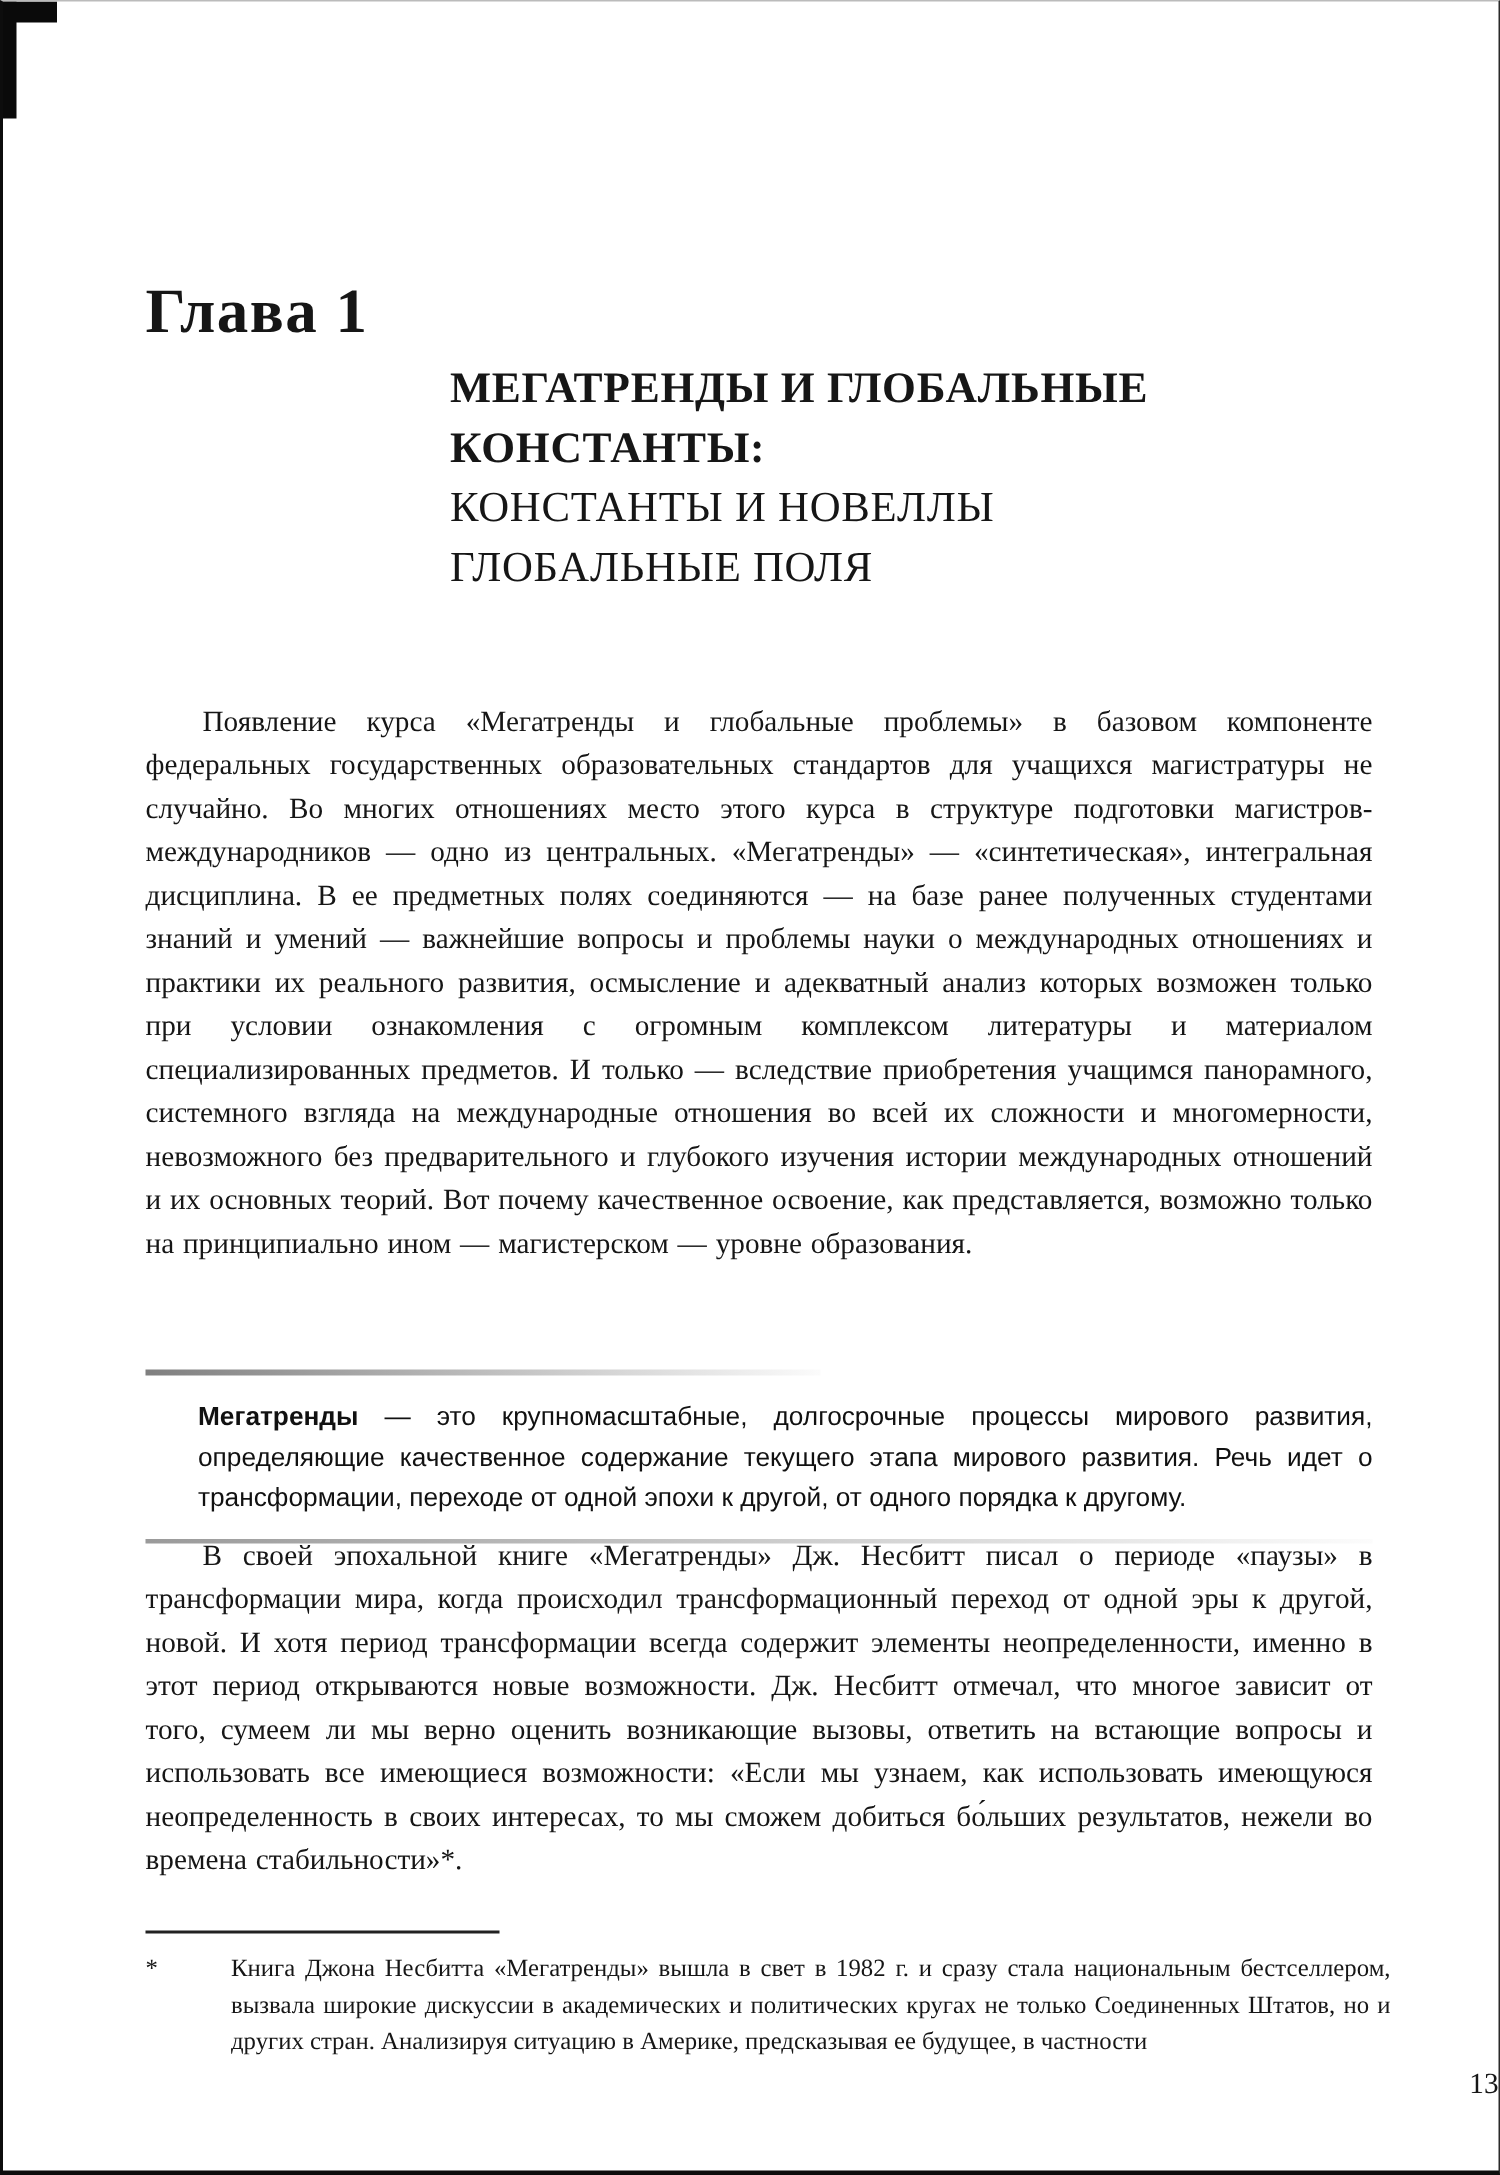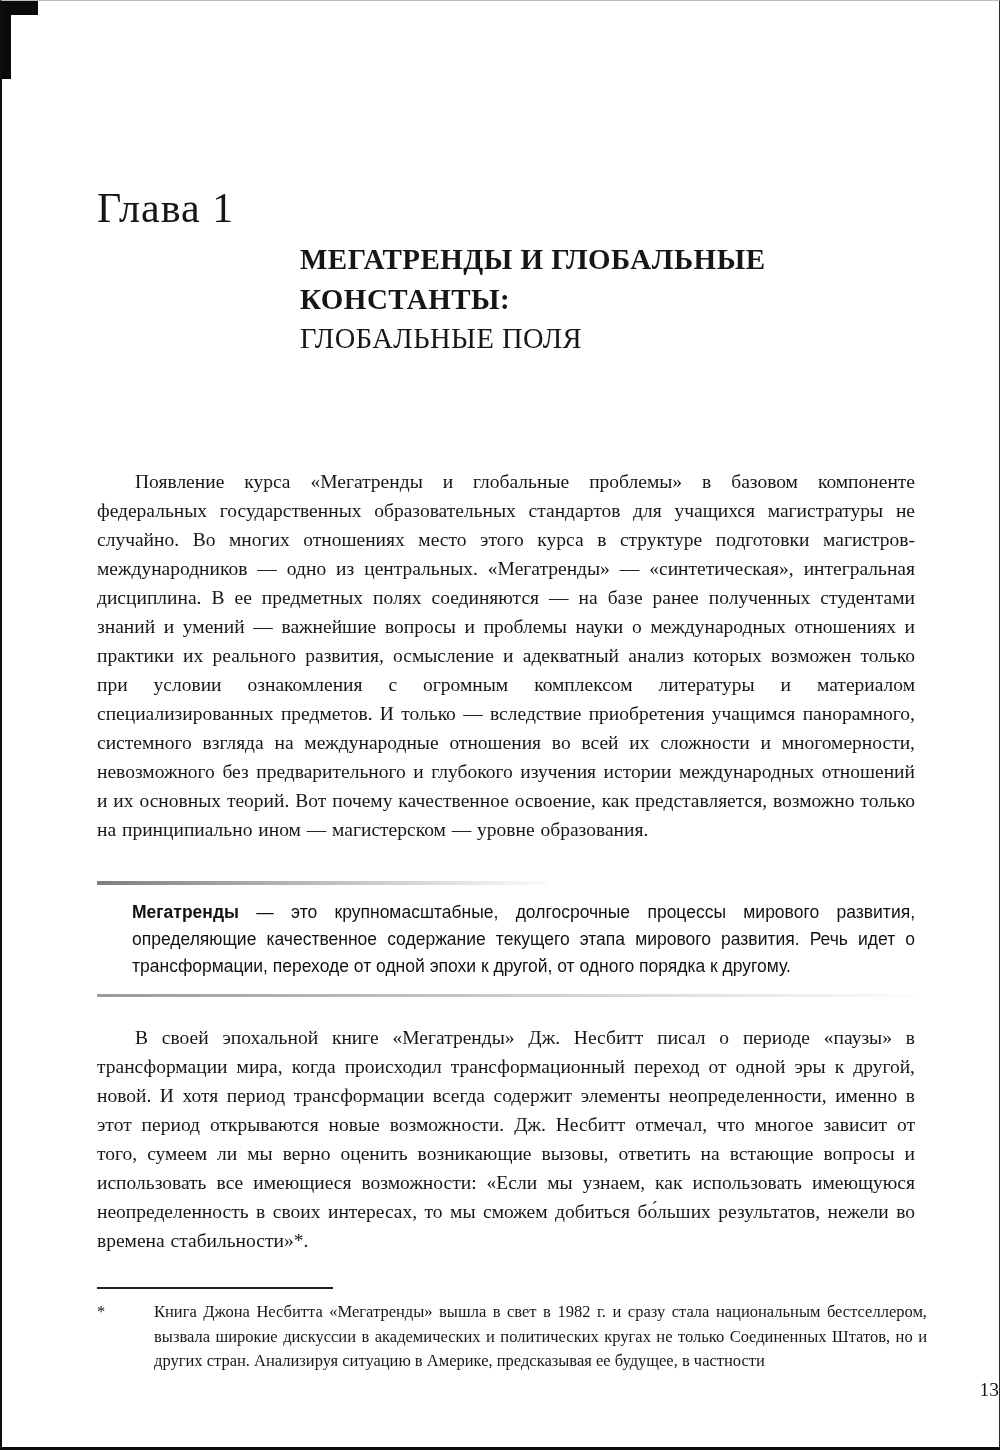--- a/index.html
+++ b/index.html
@@ -27,21 +27,21 @@
   .corner-mark2 {
     position: absolute;
     left: 0; top: 0;
     width: 9px; height: 78px;
     background: #0a0a0a;
   }
   .chapter {
     position: absolute;
     left: 95px; top: 183px;
     font-size: 42px;
-    font-weight: 400;
+    font-weight: 700;
     letter-spacing: 1px;
   }
   .title-block {
     position: absolute;
     left: 286px; top: 238px;
     width: 640px;
     line-height: 40px;
     margin-left: 12px;
   }
   .title-bold {
@@ -61,21 +61,21 @@
     font-size: 19.5px;
     line-height: 29px;
     text-align: justify;
     text-indent: 38px;
     word-spacing: 1px;
   }
   .par1 { top: 466px; }
   .par2 { top: 1022px; }
   .defbox {
     position: absolute;
-    left: 95px; top: 880px;
+    left: 95px; top: 912px;
     width: 818px;
     font-family: "Liberation Sans", sans-serif;
   }
   .rule-top {
     height: 4px;
     width: 55%;
     background: linear-gradient(to right, #7f7f7f, rgba(180,180,180,0.05));
     margin-bottom: 14px;
   }
   .rule-bottom {
@@ -130,20 +130,21 @@
 <div class="page">
 
   <div class="corner-mark"></div>
   <div class="corner-mark2"></div>
 
   <div class="chapter">Глава 1</div>
 
   <div class="title-block">
     <div class="title-bold">МЕГАТРЕНДЫ И ГЛОБАЛЬНЫЕ</div>
     <div class="title-bold">КОНСТАНТЫ:</div>
+    <div class="title-reg">КОНСТАНТЫ И НОВЕЛЛЫ</div>
     <div class="title-reg">ГЛОБАЛЬНЫЕ ПОЛЯ</div>
   </div>
 
   <div class="body-par par1">Появление курса «Мегатренды и глобальные проблемы» в базовом компоненте федеральных государственных образовательных стандартов для учащихся магистратуры не случайно. Во многих отношениях место этого курса в структуре подготовки магистров-международников — одно из центральных. «Мегатренды» — «синтетическая», интегральная дисциплина. В ее предметных полях соединяются — на базе ранее полученных студентами знаний и умений — важнейшие вопросы и проблемы науки о международных отношениях и практики их реального развития, осмысление и адекватный анализ которых возможен только при условии ознакомления с огромным комплексом литературы и материалом специализированных предметов. И только — вследствие приобретения учащимся панорамного, системного взгляда на международные отношения во всей их сложности и многомерности, невозможного без предварительного и глубокого изучения истории международных отношений и их основных теорий. Вот почему качественное освоение, как представляется, возможно только на принципиально ином — магистерском — уровне образования.</div>
 
   <div class="defbox">
     <div class="rule-top"></div>
     <div class="def-text"><span class="def-term">Мегатренды</span><span> — это крупномасштабные, долгосрочные процессы мирового развития, определяющие качественное содержание текущего этапа мирового развития. Речь идет о трансформации, переходе от одной эпохи к другой, от одного порядка к другому.</span></div>
     <div class="rule-bottom"></div>
   </div>

